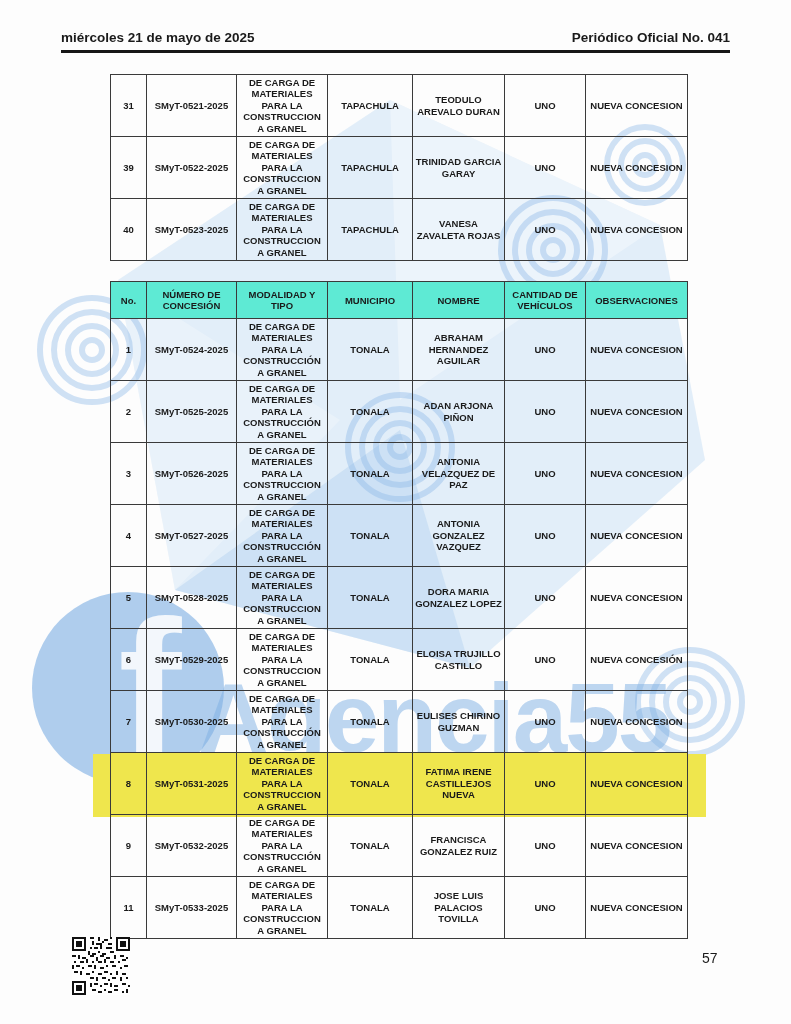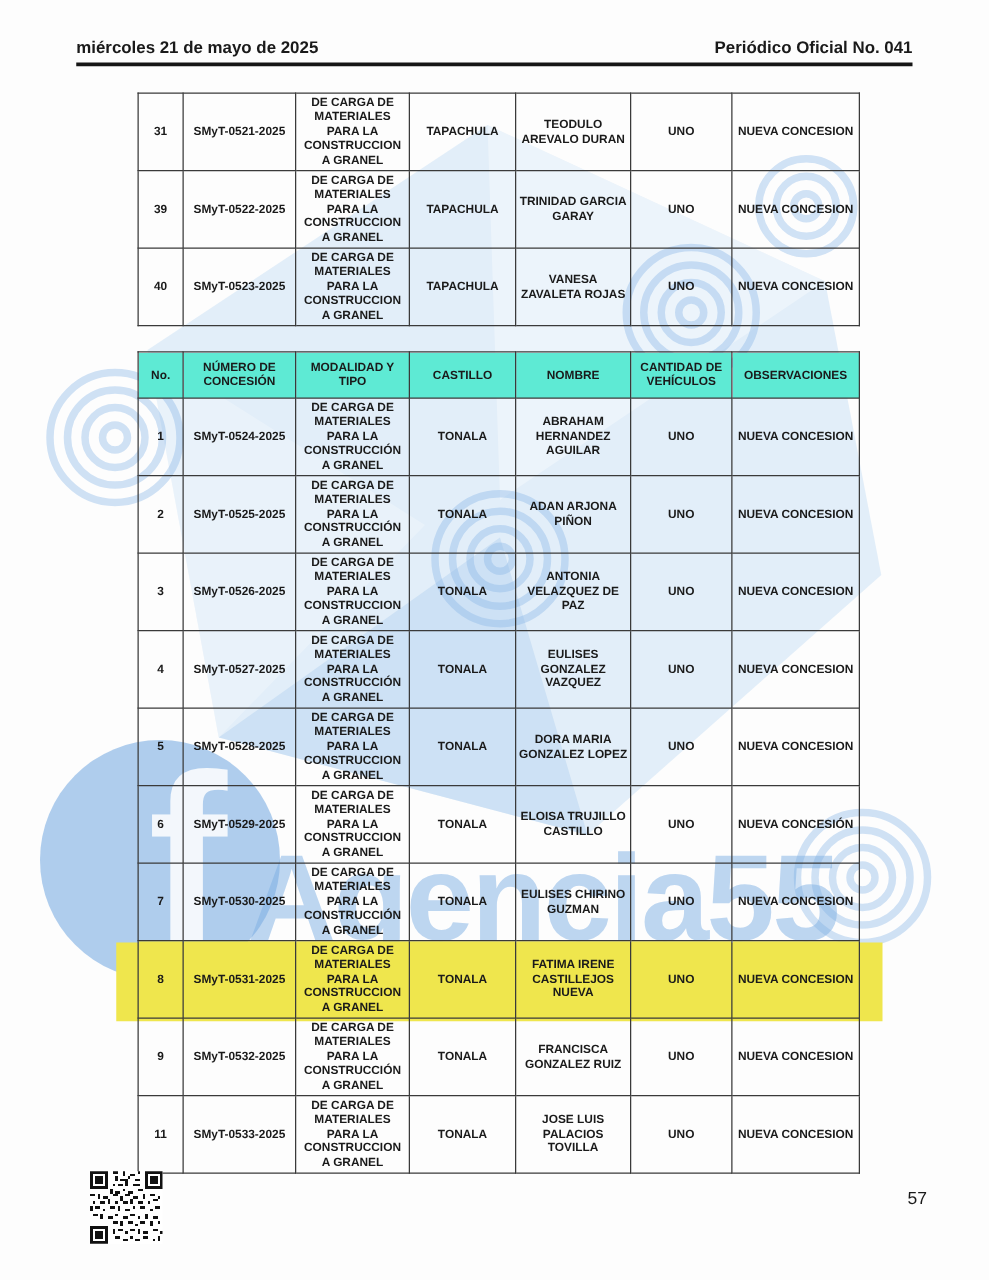--- a/index.html
+++ b/index.html
@@ -38,21 +38,21 @@
   .caption{
     border:1px solid #3a3a3a;border-bottom:none;background:#a3a5a7;
     height:19px;line-height:19px;text-align:center;
     font-size:10px;font-weight:bold;width:575px;
   }
   col.c0{width:36px;}  col.c1{width:90px;} col.c2{width:91px;}
   col.c3{width:85px;}  col.c4{width:92px;} col.c5{width:81px;}
   col.c6{width:102px;}
   tr.highlight td{background:#efe64d;}
   
-  .page-number{position:absolute;left:702px;top:950px;z-index:2;font-size:14px;margin-left:24px;}
+  .page-number{position:absolute;left:702px;top:950px;z-index:2;font-size:14px;}
   .qr{position:absolute;left:72px;top:937px;width:58px;height:58px;z-index:2;}
 </style>
 </head>
 <body>
 
 <svg class="watermark" width="791" height="1024" viewBox="0 0 791 1024">
   <g>
     <polygon points="390,100 660,225 705,460 470,668 175,590 118,280" fill="#bcd8f2" opacity="0.42"></polygon>
     <polygon points="390,100 660,225 400,400" fill="#ffffff" opacity="0.35"></polygon>
     <polygon points="470,668 175,590 400,430" fill="#9cc2ea" opacity="0.30"></polygon>
@@ -146,21 +146,21 @@
         <col class="c3">
       <col class="c4">
         <col class="c5">
         <col class="c6">
     </colgroup>
     <thead>
       <tr>
         <th>No.</th>
         <th>NÚMERO DE CONCESIÓN</th>
         <th>MODALIDAD Y TIPO</th>
-        <th>CASTILLO</th>
+        <th>MUNICIPIO</th>
         <th>NOMBRE</th>
         <th>CANTIDAD DE VEHÍCULOS</th>
         <th>OBSERVACIONES</th>
       </tr>
     </thead>
     <tbody>
 
     <tr>
           <td>1</td>
           <td>SMyT-0524-2025</td>
@@ -186,21 +186,21 @@
           <td>TONALA</td>
           <td>ANTONIA VELAZQUEZ DE PAZ</td>
           <td>UNO</td>
           <td>NUEVA CONCESION</td>
         </tr>
         <tr>
           <td>4</td>
           <td>SMyT-0527-2025</td>
           <td>DE CARGA DE MATERIALES PARA LA CONSTRUCCIÓN A GRANEL</td>
           <td>TONALA</td>
-          <td>EULISES GONZALEZ VAZQUEZ</td>
+          <td>ANTONIA GONZALEZ VAZQUEZ</td>
           <td>UNO</td>
           <td>NUEVA CONCESION</td>
         </tr>
         <tr>
           <td>5</td>
           <td>SMyT-0528-2025</td>
           <td>DE CARGA DE MATERIALES PARA LA CONSTRUCCION A GRANEL</td>
           <td>TONALA</td>
           <td>DORA MARIA GONZALEZ LOPEZ</td>
           <td>UNO</td>

